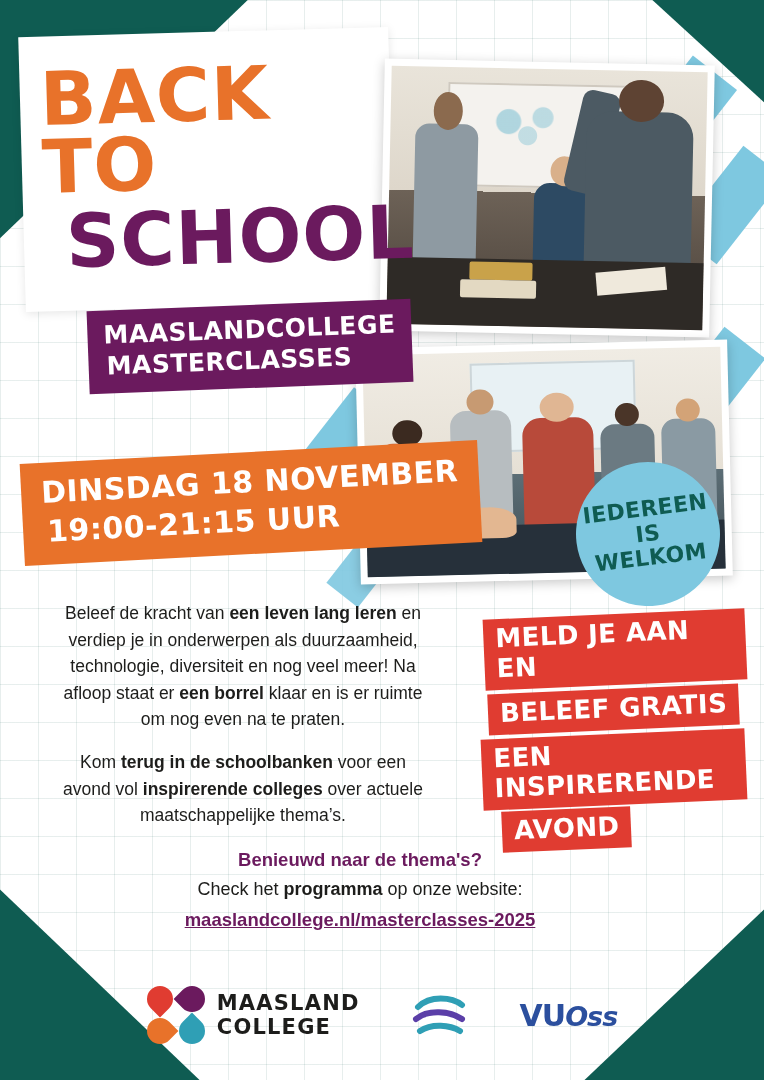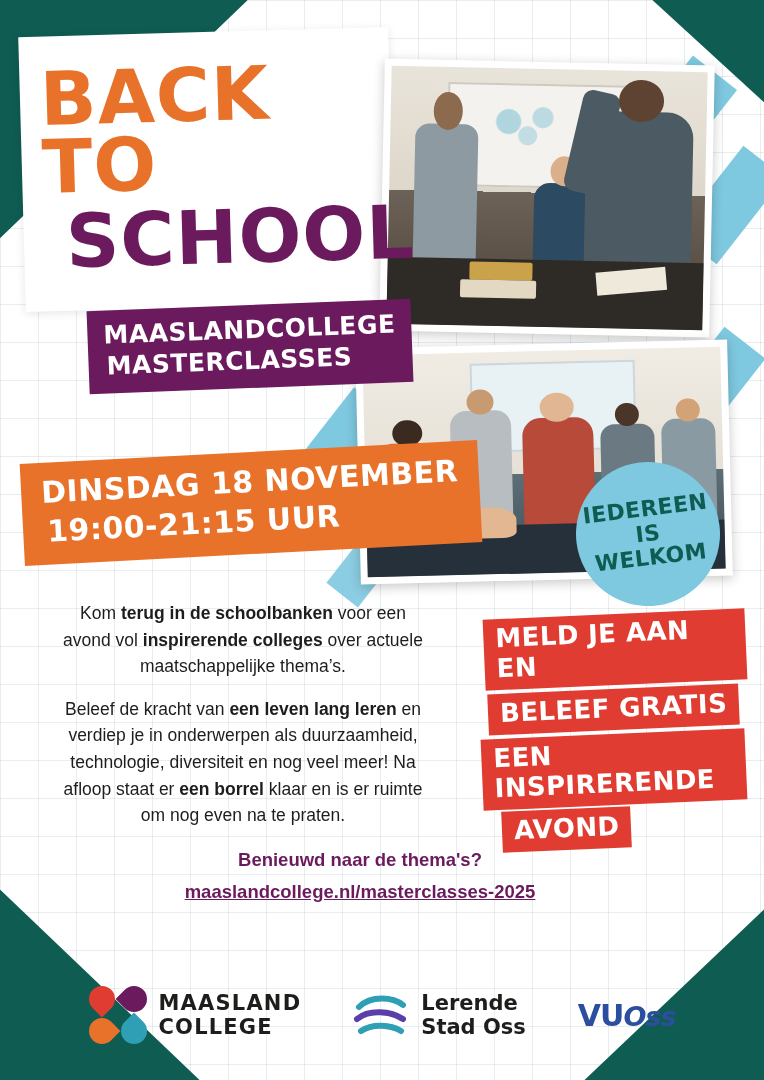--- a/index.html
+++ b/index.html
@@ -407,33 +407,34 @@
     <div class="line line2">19:00-21:15 UUR</div>
   </div>
 
   <div class="circle-badge">
     <span>IEDEREEN</span>
     <span>IS</span>
     <span>WELKOM</span>
   </div>
 
   <div class="body-text">
+    <p><span>Beleef de kracht van </span><b>een leven lang leren</b><span> en verdiep je in onderwerpen als duurzaamheid, technologie, diversiteit en nog veel meer! Na afloop staat er </span><b>een borrel</b><span> klaar en is er ruimte om nog even na te praten.</span></p>
     <p><span>Kom </span><b>terug in de schoolbanken</b><span> voor een avond vol </span><b>inspirerende colleges</b><span> over actuele maatschappelijke thema’s.</span></p>
-    <p><span>Beleef de kracht van </span><b>een leven lang leren</b><span> en verdiep je in onderwerpen als duurzaamheid, technologie, diversiteit en nog veel meer! Na afloop staat er </span><b>een borrel</b><span> klaar en is er ruimte om nog even na te praten.</span></p>
   </div>
 
   <div class="cta">
     <div class="cta-line l1">MELD JE AAN EN</div><br>
     <div class="cta-line l2">BELEEF GRATIS</div><br>
     <div class="cta-line l3">EEN INSPIRERENDE</div><br>
     <div class="cta-line l4">AVOND</div>
   </div>
 
   <div class="footer-text">
     <div class="q">Benieuwd naar de thema's?</div>
+    <div class="check"><span>Check het </span><b>programma</b><span> op onze website:</span></div>
     <a class="url" href="#">maaslandcollege.nl/masterclasses-2025</a>
   </div>
 
   <div class="logos">
 
     <div class="logo">
       <div class="mc-mark">
         <i></i>
           <i></i>
           <i></i>
@@ -446,24 +447,20 @@
     </div>
 
     <div class="logo">
       <div class="ls-mark">
         <svg width="56" height="48" viewBox="0 0 56 48" aria-hidden="true">
           <path d="M6 16 C18 4, 40 6, 50 14" stroke="#2f9fb5" stroke-width="6" fill="none" stroke-linecap="round"></path>
           <path d="M4 28 C16 18, 38 20, 50 28" stroke="#5b3fa8" stroke-width="6" fill="none" stroke-linecap="round"></path>
           <path d="M8 40 C20 32, 38 34, 48 40" stroke="#2f9fb5" stroke-width="6" fill="none" stroke-linecap="round"></path>
         </svg>
       </div>
-      <div class="ls-text">
-        <div>Lerende</div>
-        <div>Stad Oss</div>
-      </div>
     </div>
 
     <div class="logo">
       <div class="vu-mark">
         <span>VU</span><em>Oss</em>
       </div>
     </div>
 
   </div>
 </div>

